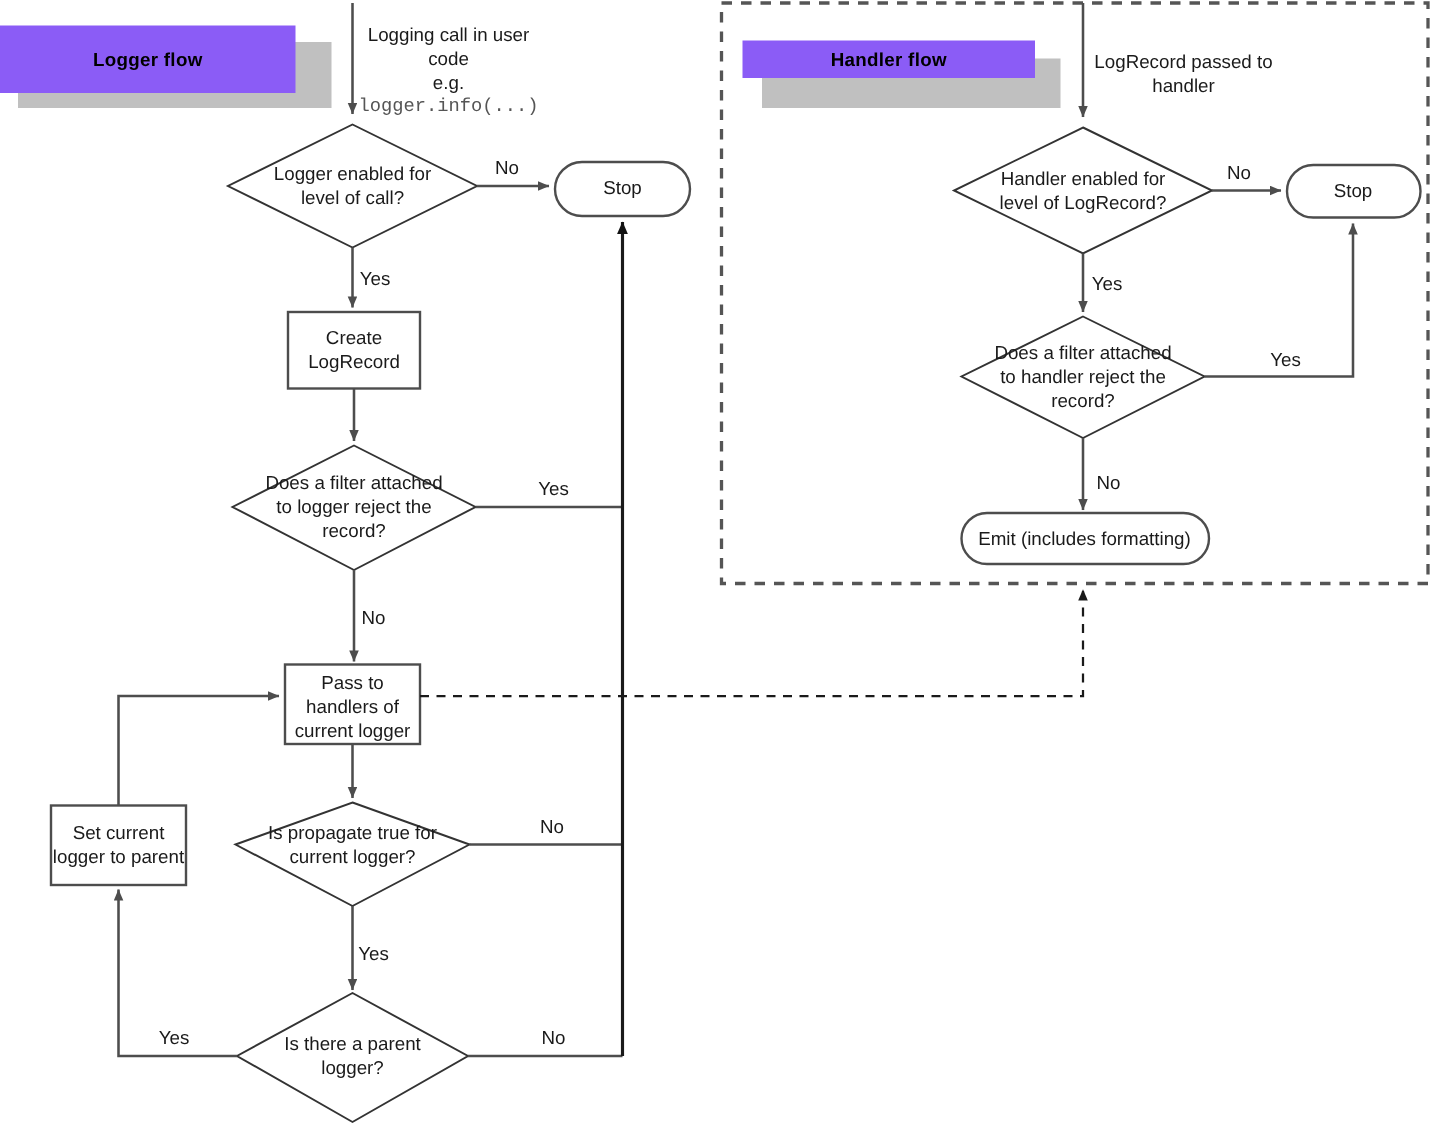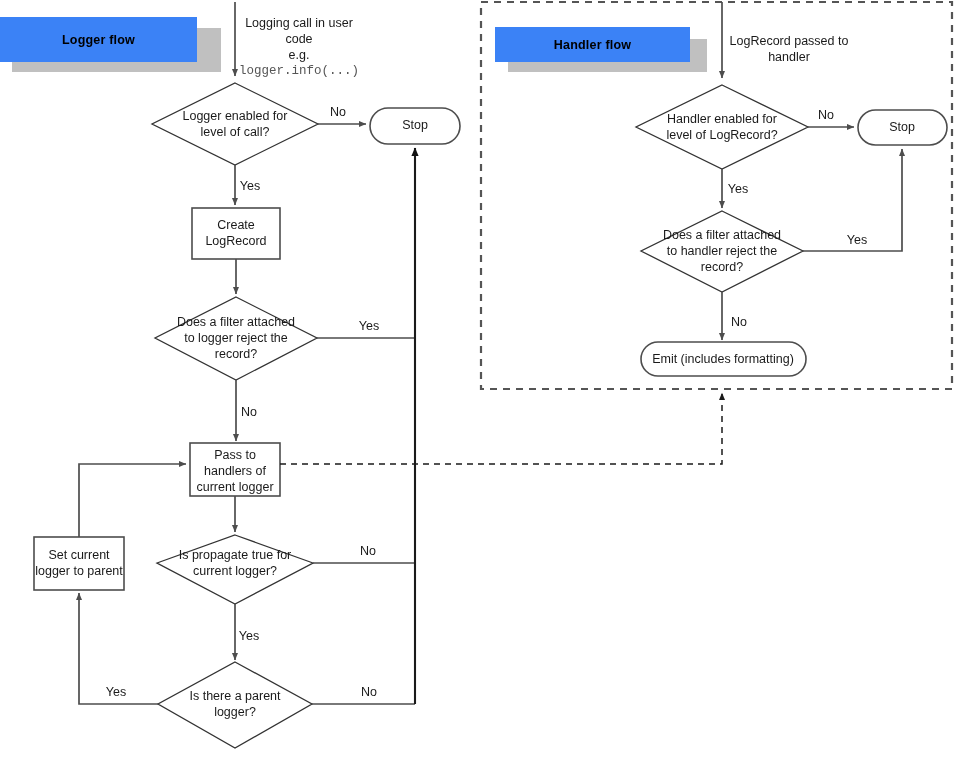--- a/index.html
+++ b/index.html
@@ -92,21 +92,21 @@
   }
   .banner {
     position: absolute;
   }
   .banner-shadow {
     position: absolute;
     background: #c0c0c0;
   }
   .banner-body {
     position: absolute;
-    background: #3b82f6;
+    background: #8b5cf6;
     display: flex;
     align-items: center;
     justify-content: center;
   }
   .banner-label {
     font-family: "Liberation Sans", sans-serif;
     font-size: 12.5px;
     font-weight: bold;
     color: #000000;
     letter-spacing: 0.2px;
@@ -119,21 +119,21 @@
 
   <div class="banner">
     <div class="banner-shadow" style="left:12px; top:28px; width:209px; height:44px;"></div>
     <div class="banner-body" style="left:0px; top:17px; width:197px; height:45px;">
       <span class="banner-label">Logger flow</span>
     </div>
   </div>
 
   <div class="banner">
     <div class="banner-shadow" style="left:508px; top:39px; width:199px; height:33px;"></div>
-    <div class="banner-body" style="left:495px; top:27px; width:195px; height:35px;">
+    <div class="banner-body" style="left:495px; top:27px; width:195px; height:25px;">
       <span class="banner-label">Handler flow</span>
     </div>
   </div>
 
   <svg class="flow" viewBox="0 0 955 758">
     <defs>
       <marker id="arrow-grey" markerWidth="9" markerHeight="9" refX="7.4" refY="3.2" orient="auto" markerUnits="userSpaceOnUse">
         <path d="M0,0 L7.6,3.2 L0,6.4 z" fill="#4d4d4d"></path>
       </marker>
       <marker id="arrow-dark" markerWidth="10" markerHeight="10" refX="8" refY="3.6" orient="auto" markerUnits="userSpaceOnUse">

